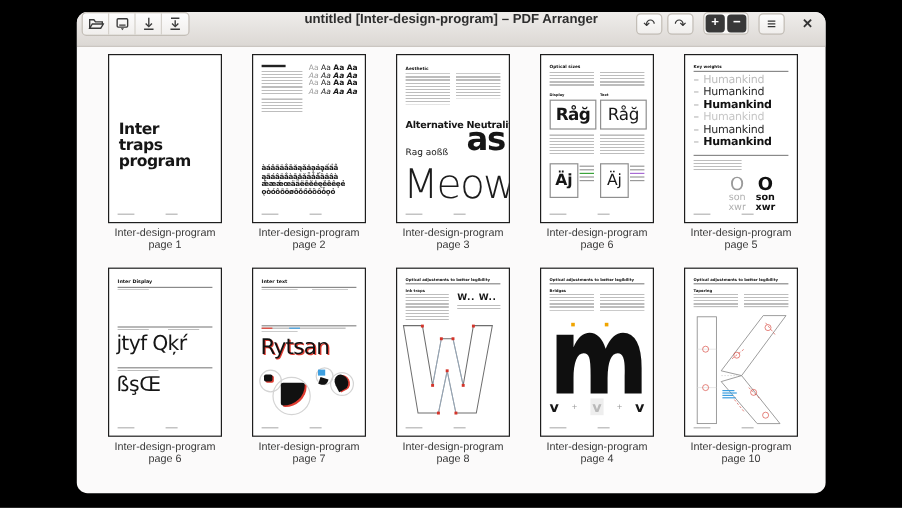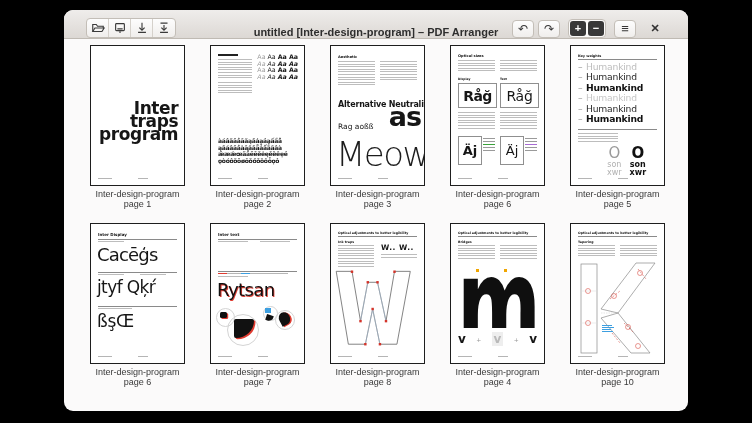--- a/index.html
+++ b/index.html
@@ -1,21 +1,21 @@
 <!DOCTYPE html>
 <html><head>
 <meta charset="utf-8">
 <style>
   html,body{margin:0;padding:0;background:#000;width:752px;height:423px;overflow:hidden;
     font-family:"Liberation Sans",sans-serif;-webkit-font-smoothing:antialiased;}
   #window{position:absolute;left:64px;top:10px;width:624px;height:401px;background:#fbfafa;
     border-radius:9px;box-shadow:0 2px 10px rgba(0,0,0,.6);overflow:hidden;}
   
   #headerbar{position:relative;height:28px;background:linear-gradient(#efedeb,#dcd8d4);
-    border-bottom:1px solid #bfbab3;display:flex;align-items:flex-end;padding:0 22px;}
+    border-bottom:1px solid #bfbab3;display:flex;align-items:flex-start;padding:0 4px;}
   .btn-group{display:flex;border:1px solid #c3beb7;border-radius:4px;overflow:hidden;background:linear-gradient(#fdfdfd,#f0eeec);}
   .hb-btn{width:22px;height:18px;display:flex;align-items:center;justify-content:center;
     border:none;background:transparent;padding:0;cursor:default;}
   .btn-group .hb-btn{border-right:1px solid #d5d1cb;}
   .btn-group .hb-btn:last-child{border-right:none;}
   .lone{border:1px solid #c3beb7;border-radius:4px;background:linear-gradient(#fdfdfd,#f0eeec);margin-left:4px;}
   .dark-pair{display:flex;gap:2px;border:1px solid #c3beb7;border-radius:4px;background:#fbfaf9;padding:1px;margin-left:8px;}
   .dark-btn{width:16px;height:15px;background:#383838;border-radius:3px;color:#fff;display:flex;
     align-items:center;justify-content:center;font-size:11px;font-weight:bold;line-height:1;}
   #title{position:absolute;left:0;right:0;text-align:center;font-size:11px;font-weight:bold;color:#2e2e2e;pointer-events:none;}
@@ -110,21 +110,21 @@
         <span class="close-x">✕</span>
       </button>
     </div>
   </div>
 
   <div id="content">
     <div id="grid">
 
       <div class="thumb">
         <div class="pg">
-          <div class="abs" style="left:8px;top:56px;font-weight:700;font-size:17px;line-height:13px;letter-spacing:-0.4px;text-align:right;">
+          <div class="abs" style="left:8px;top:56px;font-weight:700;font-size:13px;line-height:13px;letter-spacing:-0.4px;">
             <div>Inter</div>
             <div>traps</div>
             <div>program</div>
           </div>
           <div class="pf">
               <i style="left:0;width:14px"></i>
               <i style="left:40px;width:10px"></i>
             </div>
         </div>
         <div class="cap">
@@ -262,21 +262,20 @@
           <div>Inter-design-program</div>
             <div>page 5</div>
         </div>
       </div>
 
       <div class="thumb">
         <div class="pg">
           <div class="h-tiny" style="left:7px;top:8px;font-size:4px">Inter Display</div>
           <div class="rule" style="top:15px"></div>
           <div class="abs greek" style="left:7px;top:17px;width:26px;height:2px"></div>
-          <div class="abs" style="left:6px;top:20px;font-size:18px;font-weight:500;letter-spacing:-0.8px;white-space:nowrap">Cacēģs</div>
           <div class="rule" style="top:48px"></div>
           <div class="abs greek" style="left:7px;top:50px;width:26px;height:2px"></div>
           <div class="abs greek" style="left:49px;top:50px;width:26px;height:2px"></div>
           <div class="abs" style="left:6px;top:53px;font-size:17px;font-weight:500;letter-spacing:-0.6px;white-space:nowrap">jtyf Qķŕ</div>
           <div class="rule" style="top:82px"></div>
           <div class="abs greek" style="left:7px;top:84px;width:34px;height:2px"></div>
           <div class="abs" style="left:6px;top:87px;font-size:17px;font-weight:500;letter-spacing:-0.3px">ßşŒ</div>
           <div class="pf">
               <i style="left:0;width:14px"></i>
               <i style="left:40px;width:10px"></i>

